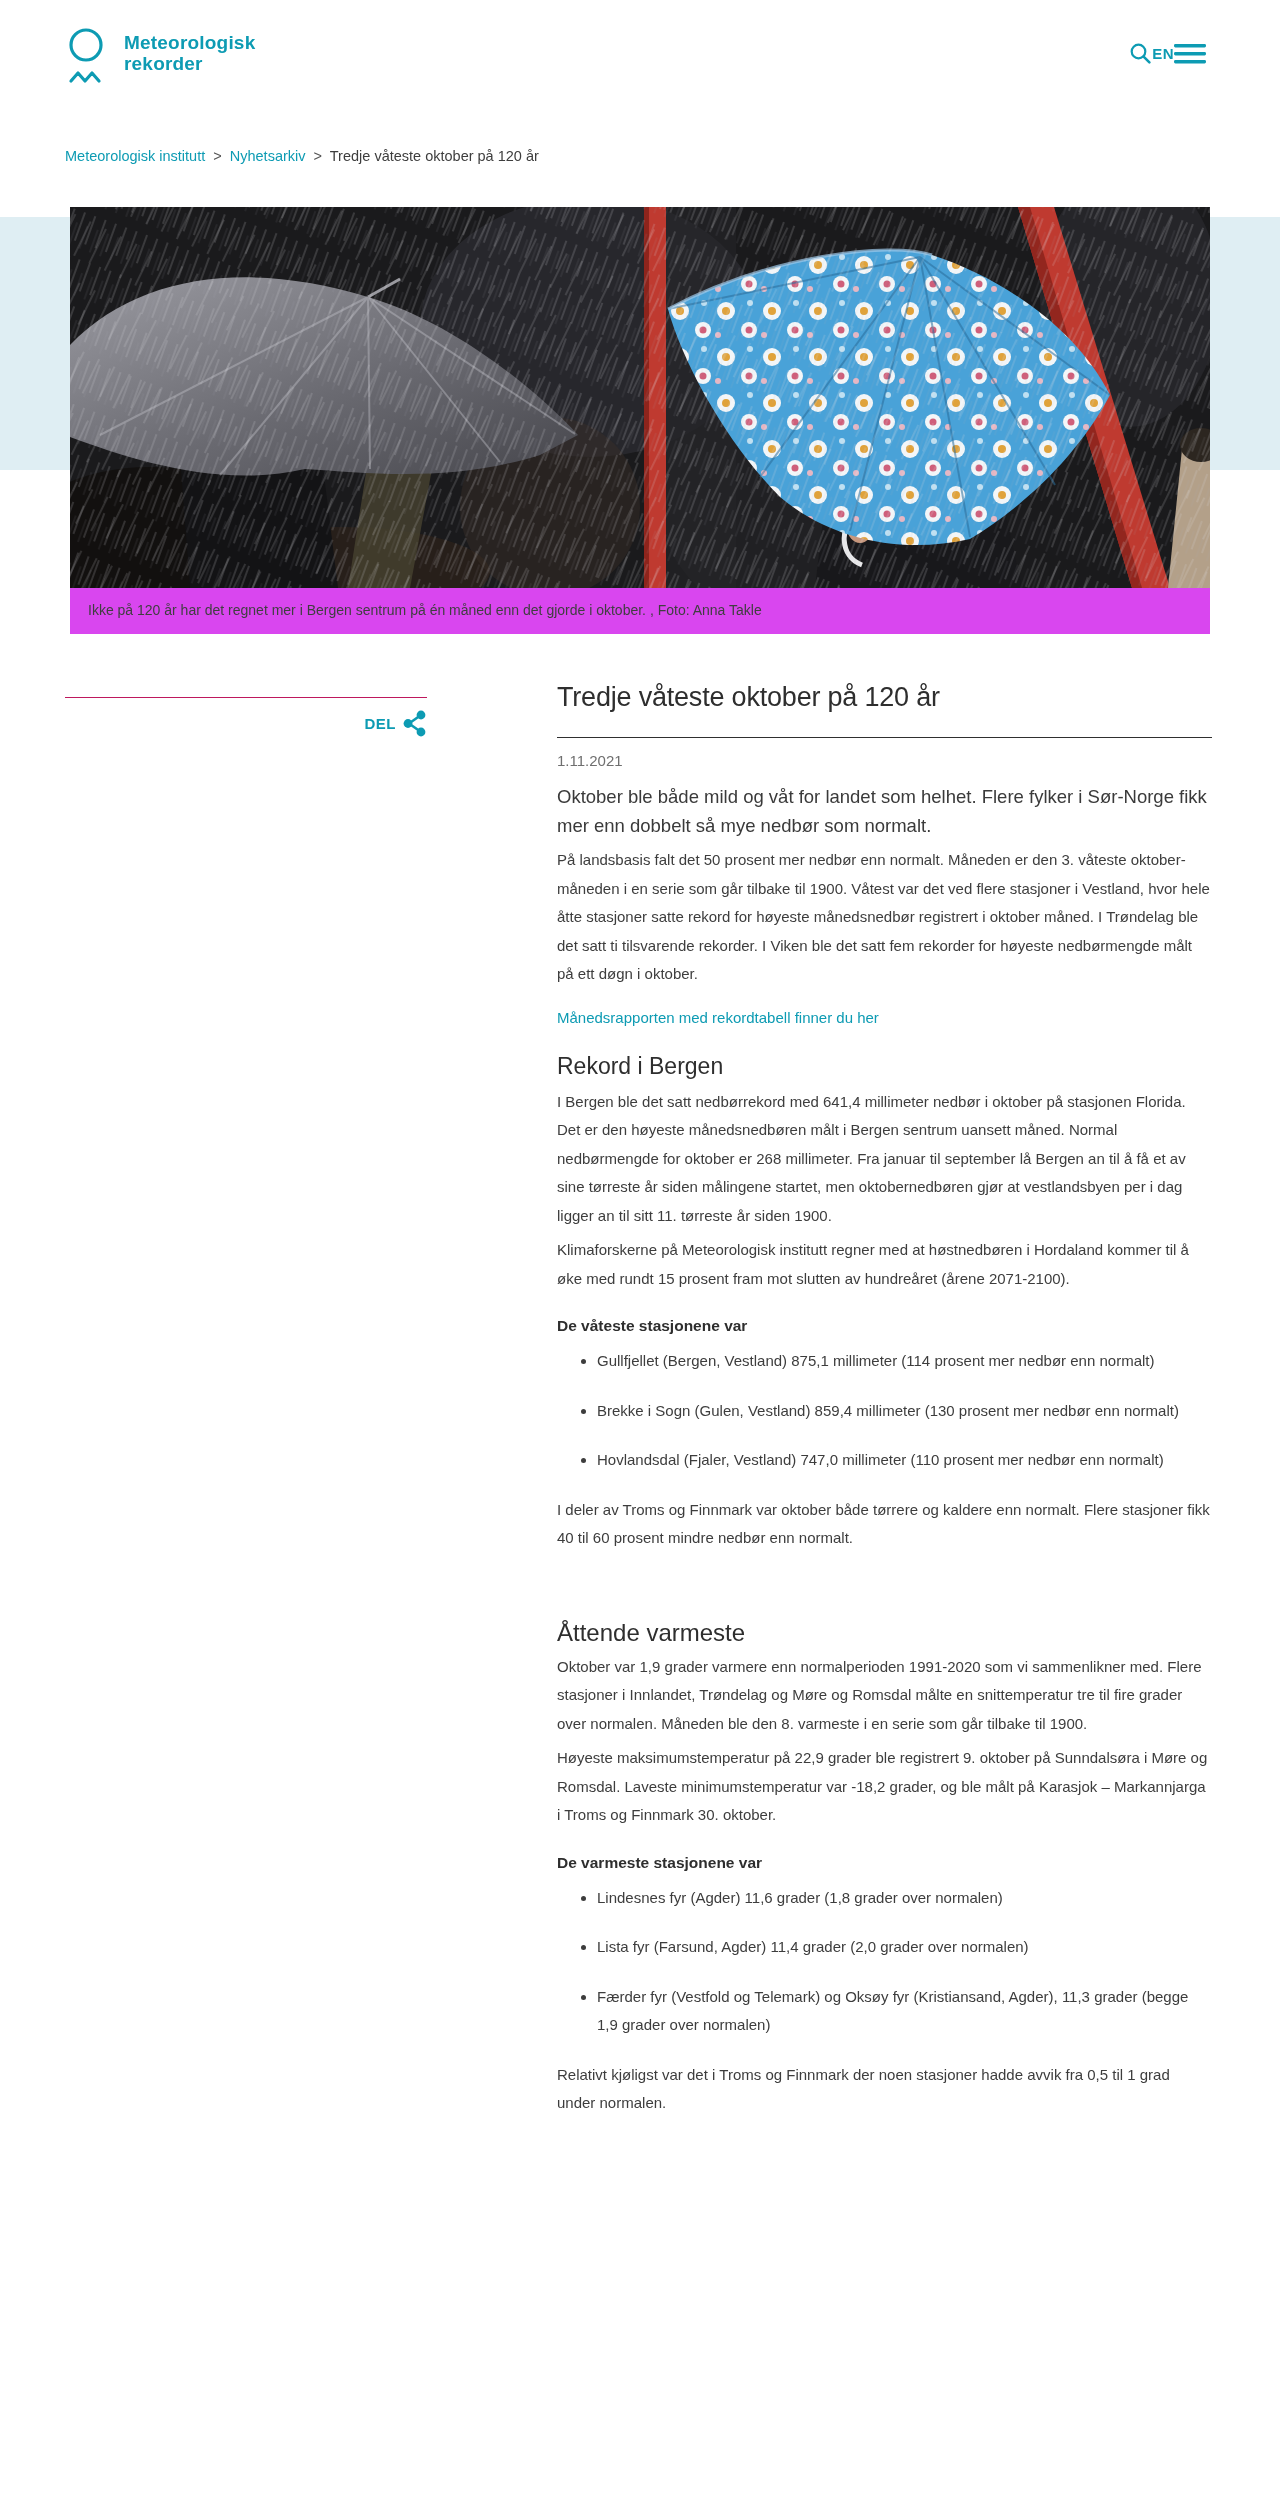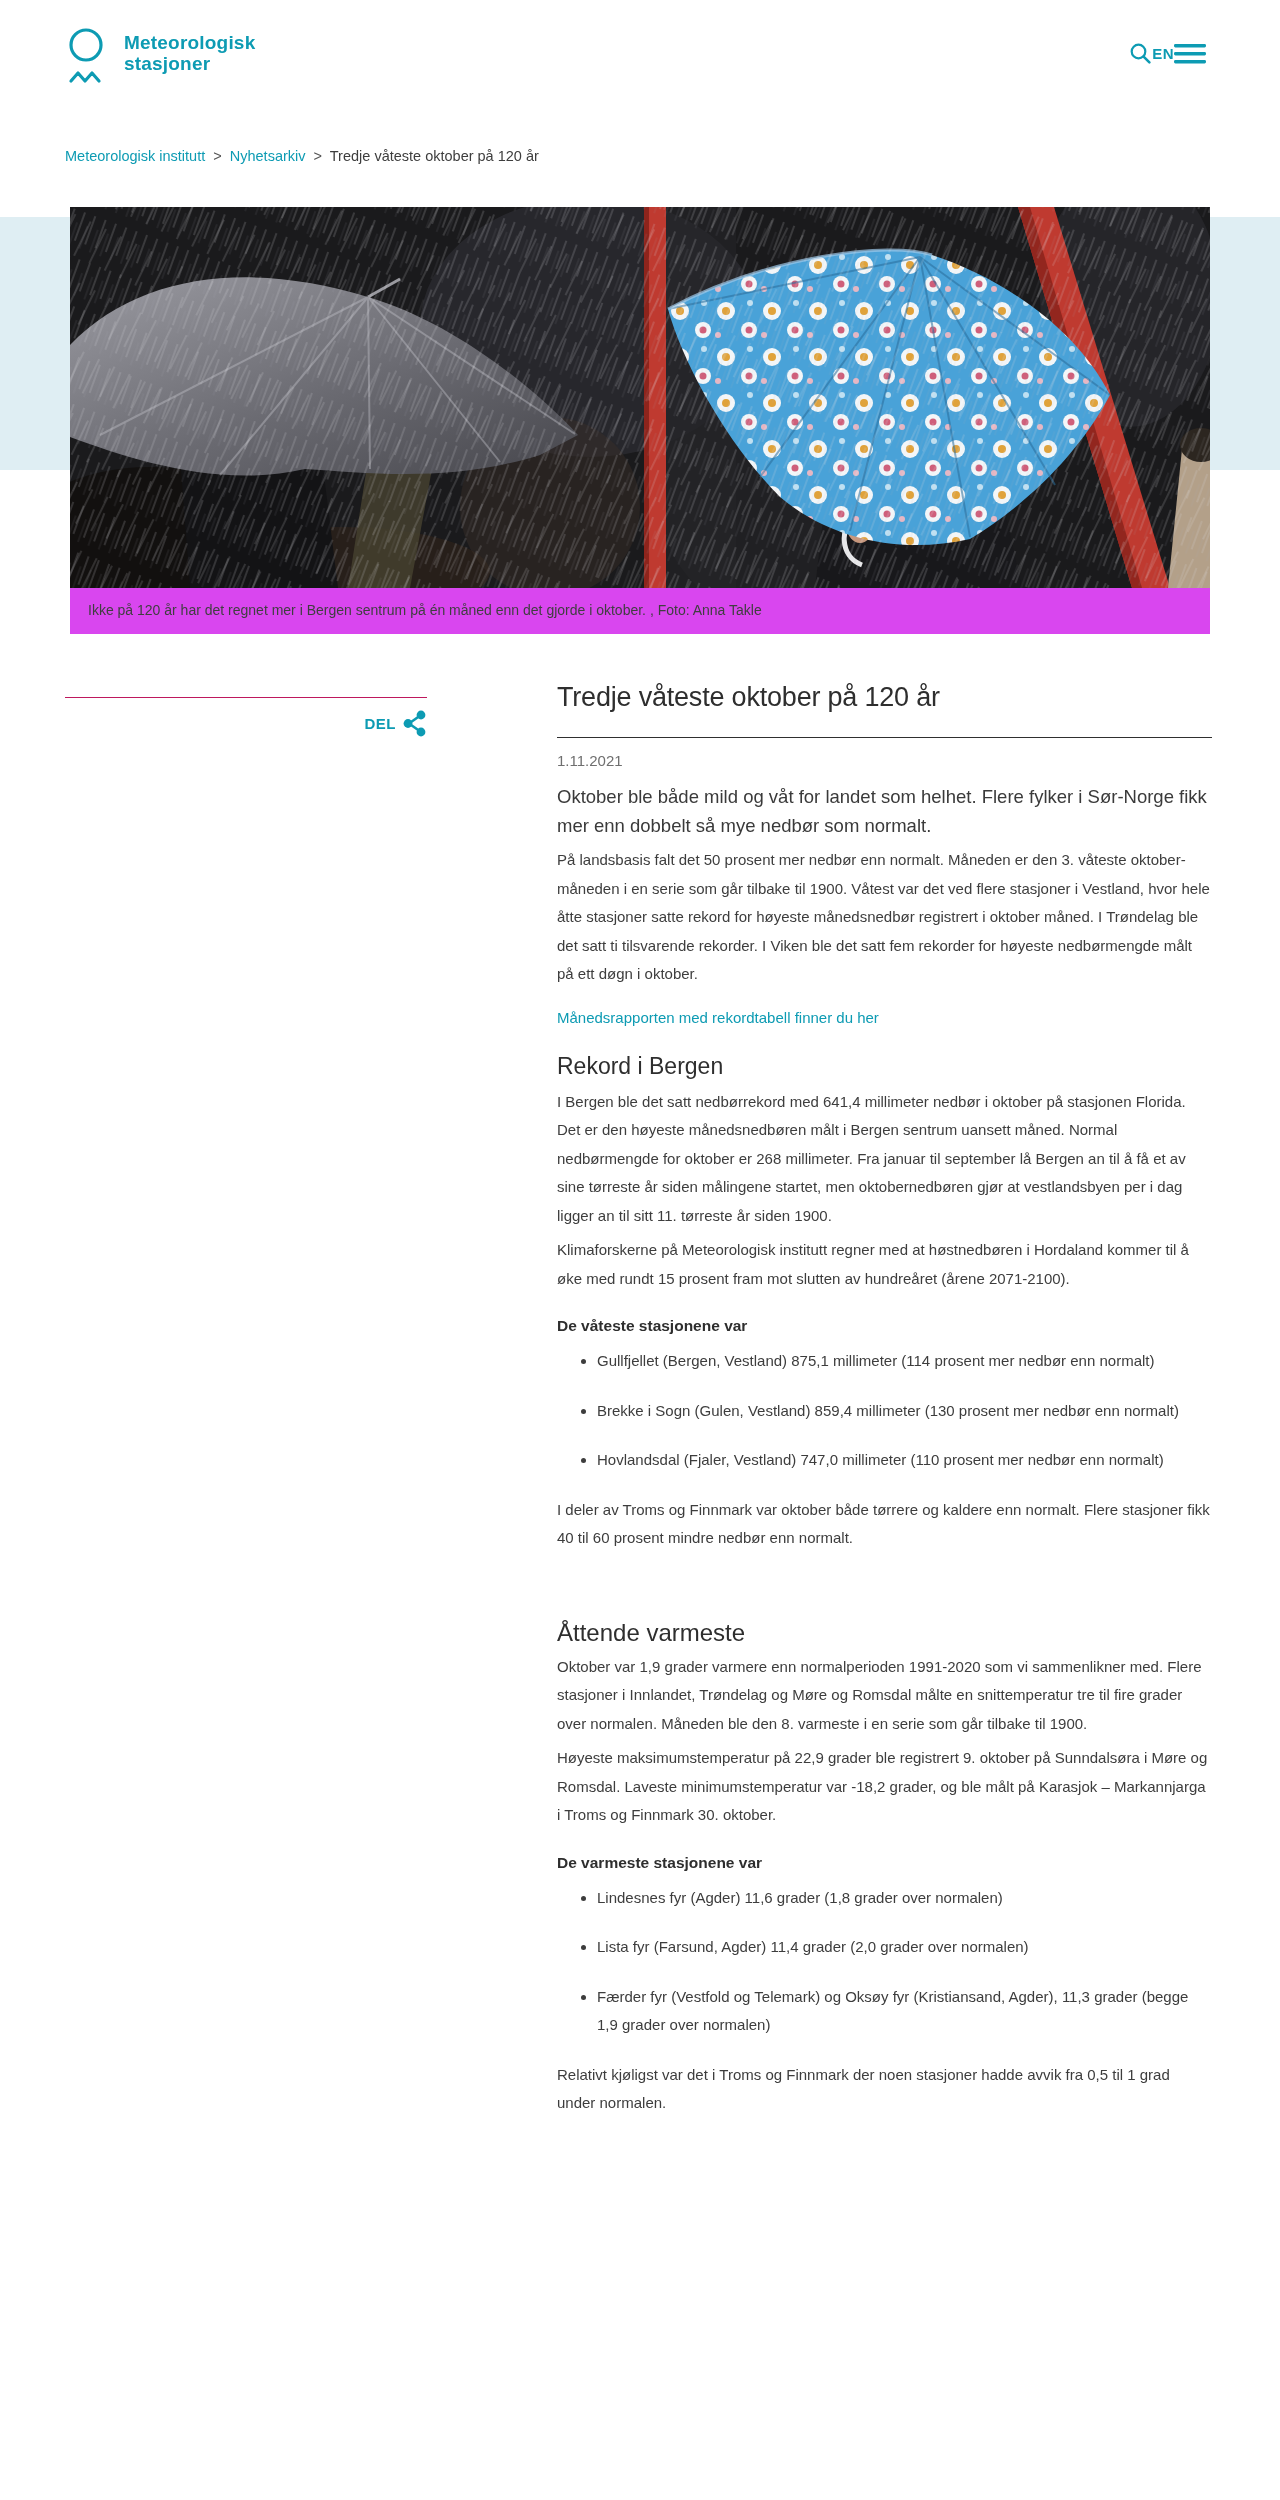--- a/index.html
+++ b/index.html
@@ -64,21 +64,21 @@
   <header>
     <a class="logo">
       <span style="line-height:0;">
         <svg width="44" height="62" viewBox="0 0 44 62">
           <circle cx="22" cy="19" r="15" fill="none" stroke="#0d9bb3" stroke-width="3.2"></circle>
           <polyline points="7,55 14,47 21,55 28,47 35,55" fill="none" stroke="#0d9bb3" stroke-width="3.2" stroke-linecap="round" stroke-linejoin="round"></polyline>
         </svg>
       </span>
       <span class="logo-text">
         <span>Meteorologisk</span><br>
-        <span>stasjoner</span>
+        <span>rekorder</span>
       </span>
     </a>
     <div class="header-right">
       <button class="icon-btn" aria-label="search">
         <svg width="23" height="23" viewBox="0 0 23 23">
           <circle cx="9.5" cy="9.5" r="6.8" fill="none" stroke="#0d9bb3" stroke-width="2.2"></circle>
           <line x1="14.6" y1="14.6" x2="20.4" y2="20.4" stroke="#0d9bb3" stroke-width="2.6" stroke-linecap="round"></line>
         </svg>
       </button>
       <a class="lang-link">EN</a>

